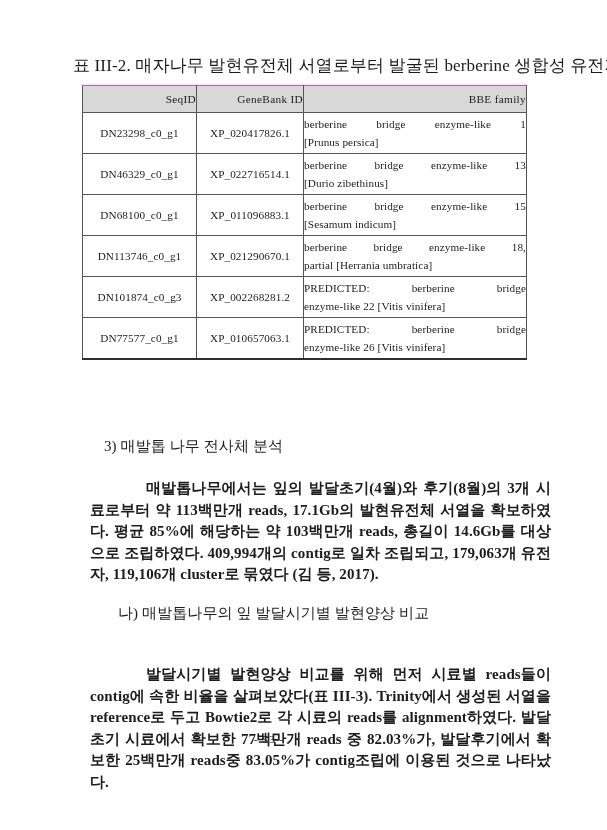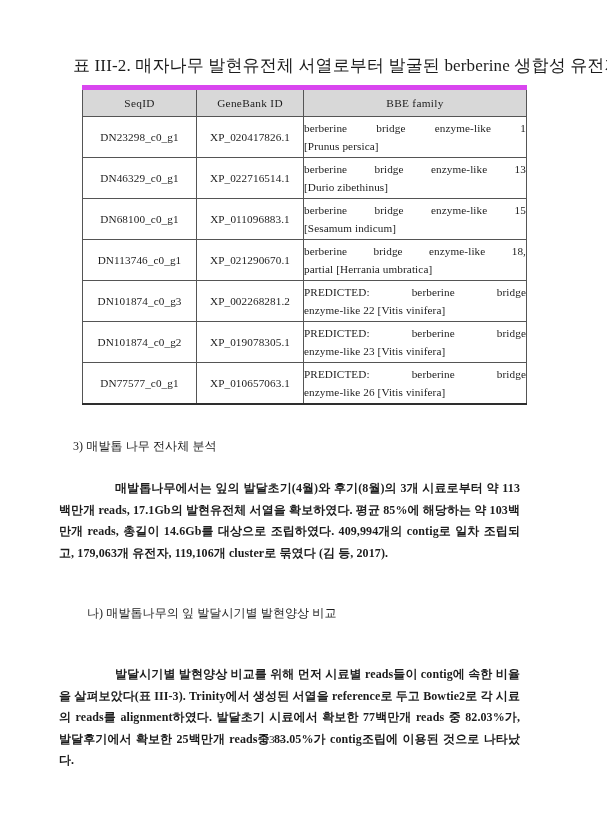--- a/index.html
+++ b/index.html
@@ -52,26 +52,26 @@
   }
   table.data-table th,
   table.data-table td {
     border: 1px solid #ololo;
     border: 1px solid #555;
     padding: 0;
     vertical-align: middle;
   }
   table.data-table thead th {
     background: #d8d8d8;
-    text-align: center;
+    text-align: right;
     font-weight: normal;
     height: 26px;
     font-size: 11.3px;
     letter-spacing: 0.3px;
-    border-top: 5px solid #d946ef;
+    border-top: 1px solid #d946ef;
     border-bottom: 1px solid #555;
   }
   table.data-table tbody tr:last-child td {
     border-bottom: 2px solid #2e2e2e;
   }
   col.c-seqid  { width: 114px; }
   col.c-gbid   { width: 107px; }
   col.c-bbe    { width: 223px; }
 
   td.seqid, td.gbid {
@@ -97,23 +97,23 @@
   }
   td.bbe span.l2 {
     display: block;
     text-align: left;
     text-align-last: left;
   }
 
   
   .body-block {
     position: absolute;
-    left: 59px;
+    left: 90px;
     width: 461px;
-    font-size: 12px;
+    font-size: 15px;
     line-height: 21.5px;
     color: #1c1c1c;
     letter-spacing: 0.1px;
   }
   .heading-lvl1 {
     text-indent: 14px;
   }
   .heading-lvl2 {
     text-indent: 28px;
   }
@@ -201,28 +201,20 @@
         </tr>
         <tr>
           <td class="seqid">DN101874_c0_g3</td>
           <td class="gbid">XP_002268281.2</td>
           <td class="bbe">
             <span class="l1">PREDICTED: berberine bridge</span>
             <span class="l2">enzyme-like 22 [Vitis vinifera]</span>
           </td>
         </tr>
         <tr>
-          <td class="seqid">DN101874_c0_g2</td>
-          <td class="gbid">XP_019078305.1</td>
-          <td class="bbe">
-            <span class="l1">PREDICTED: berberine bridge</span>
-            <span class="l2">enzyme-like 23 [Vitis vinifera]</span>
-          </td>
-        </tr>
-        <tr>
           <td class="seqid">DN77577_c0_g1</td>
           <td class="gbid">XP_010657063.1</td>
           <td class="bbe">
             <span class="l1">PREDICTED: berberine bridge</span>
             <span class="l2">enzyme-like 26 [Vitis vinifera]</span>
           </td>
         </tr>
       </tbody>
     </table>
   </div>

